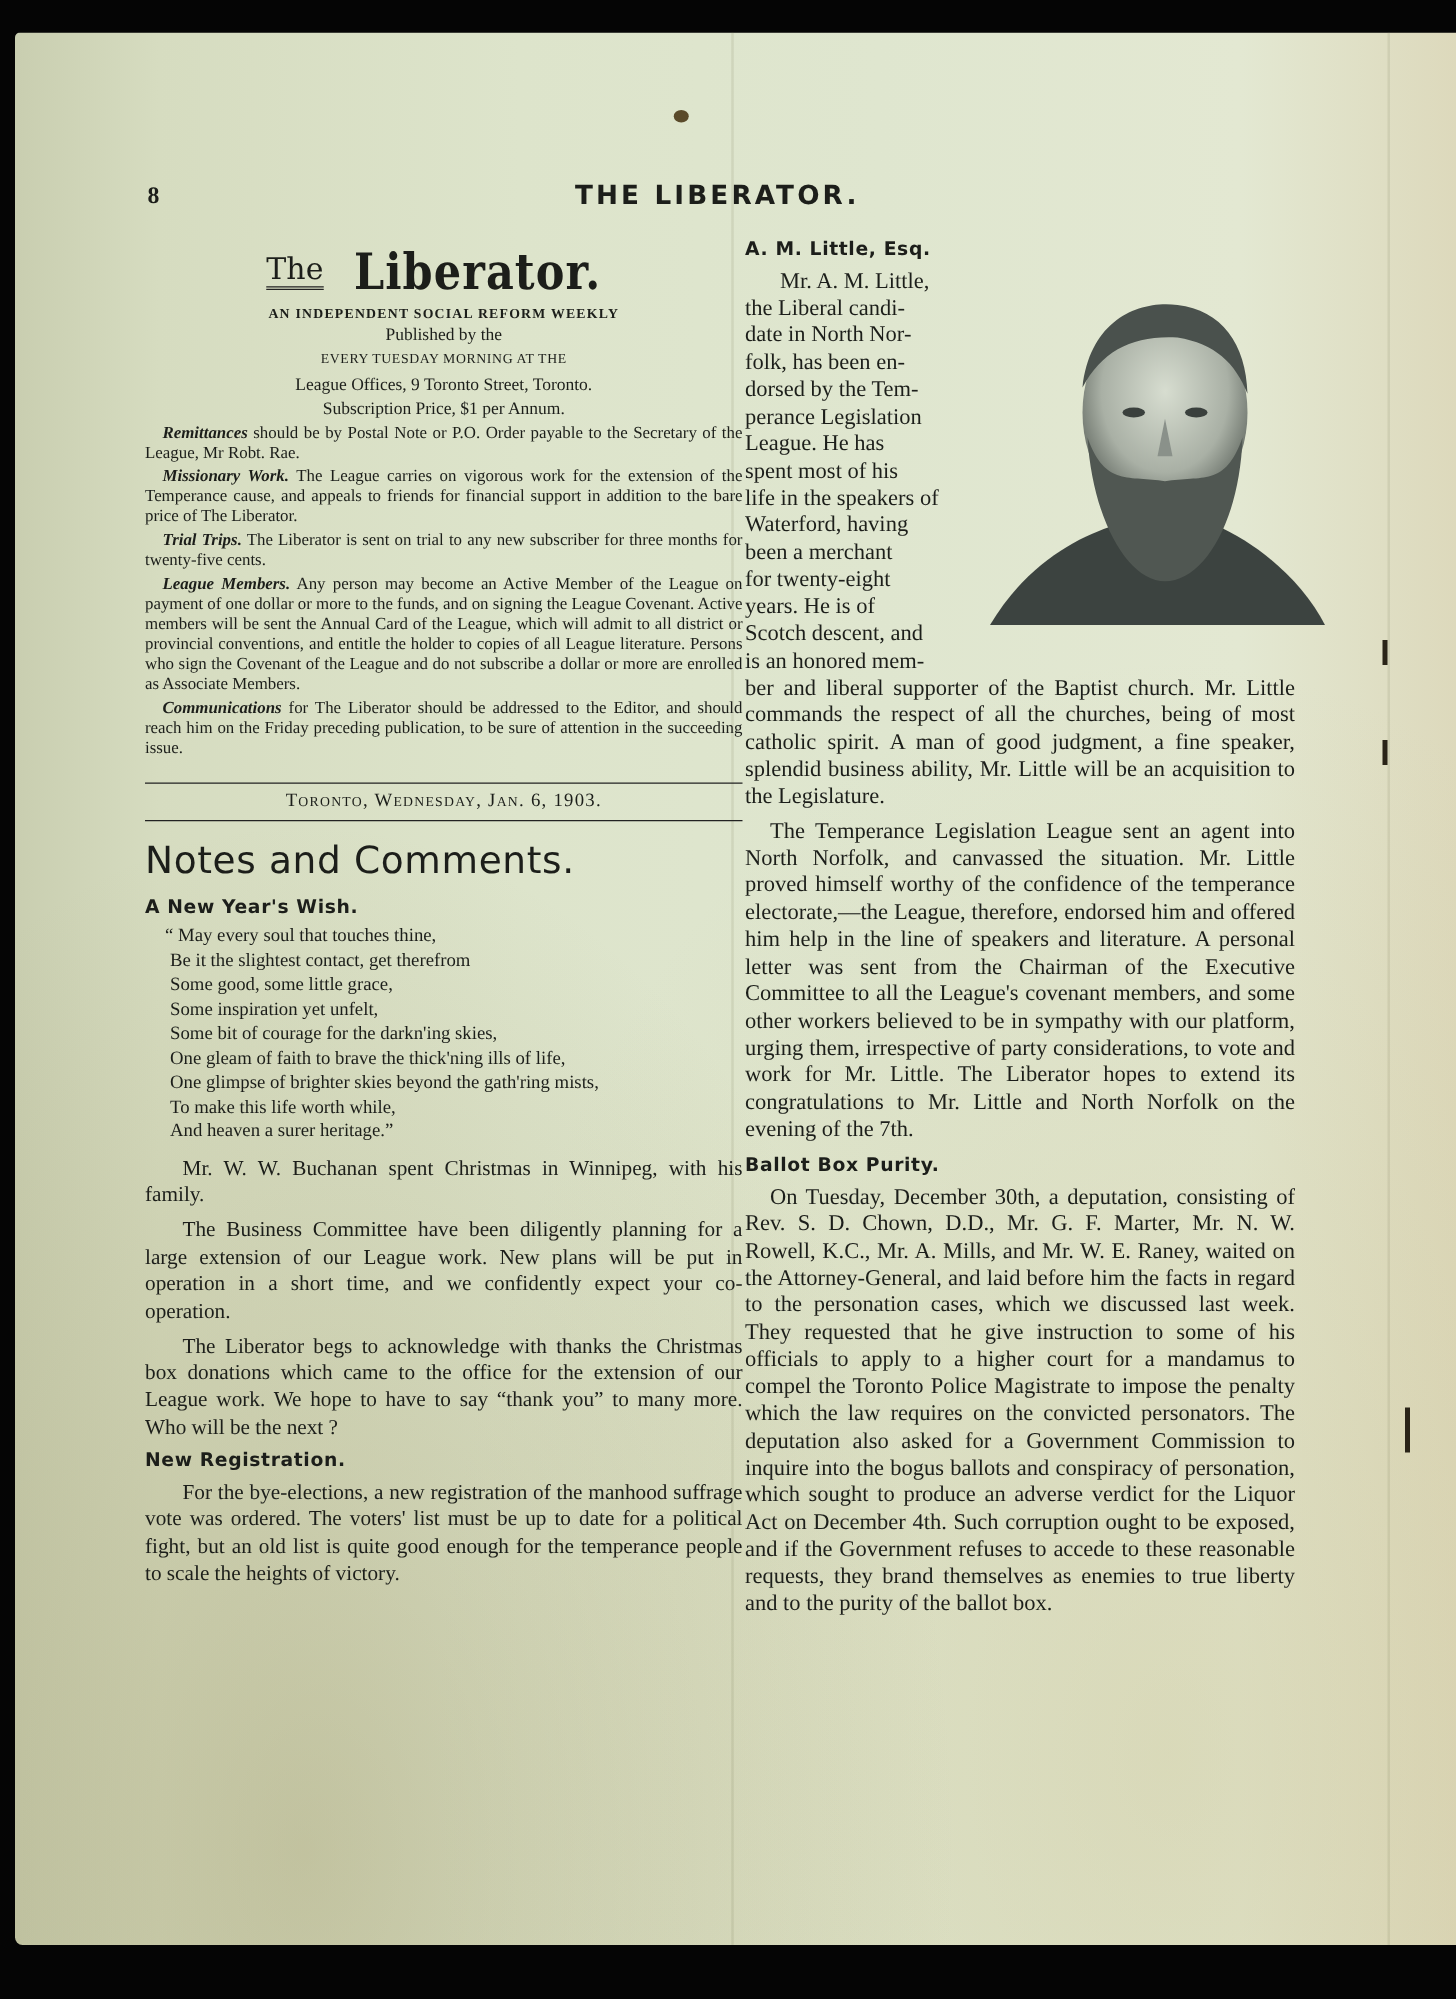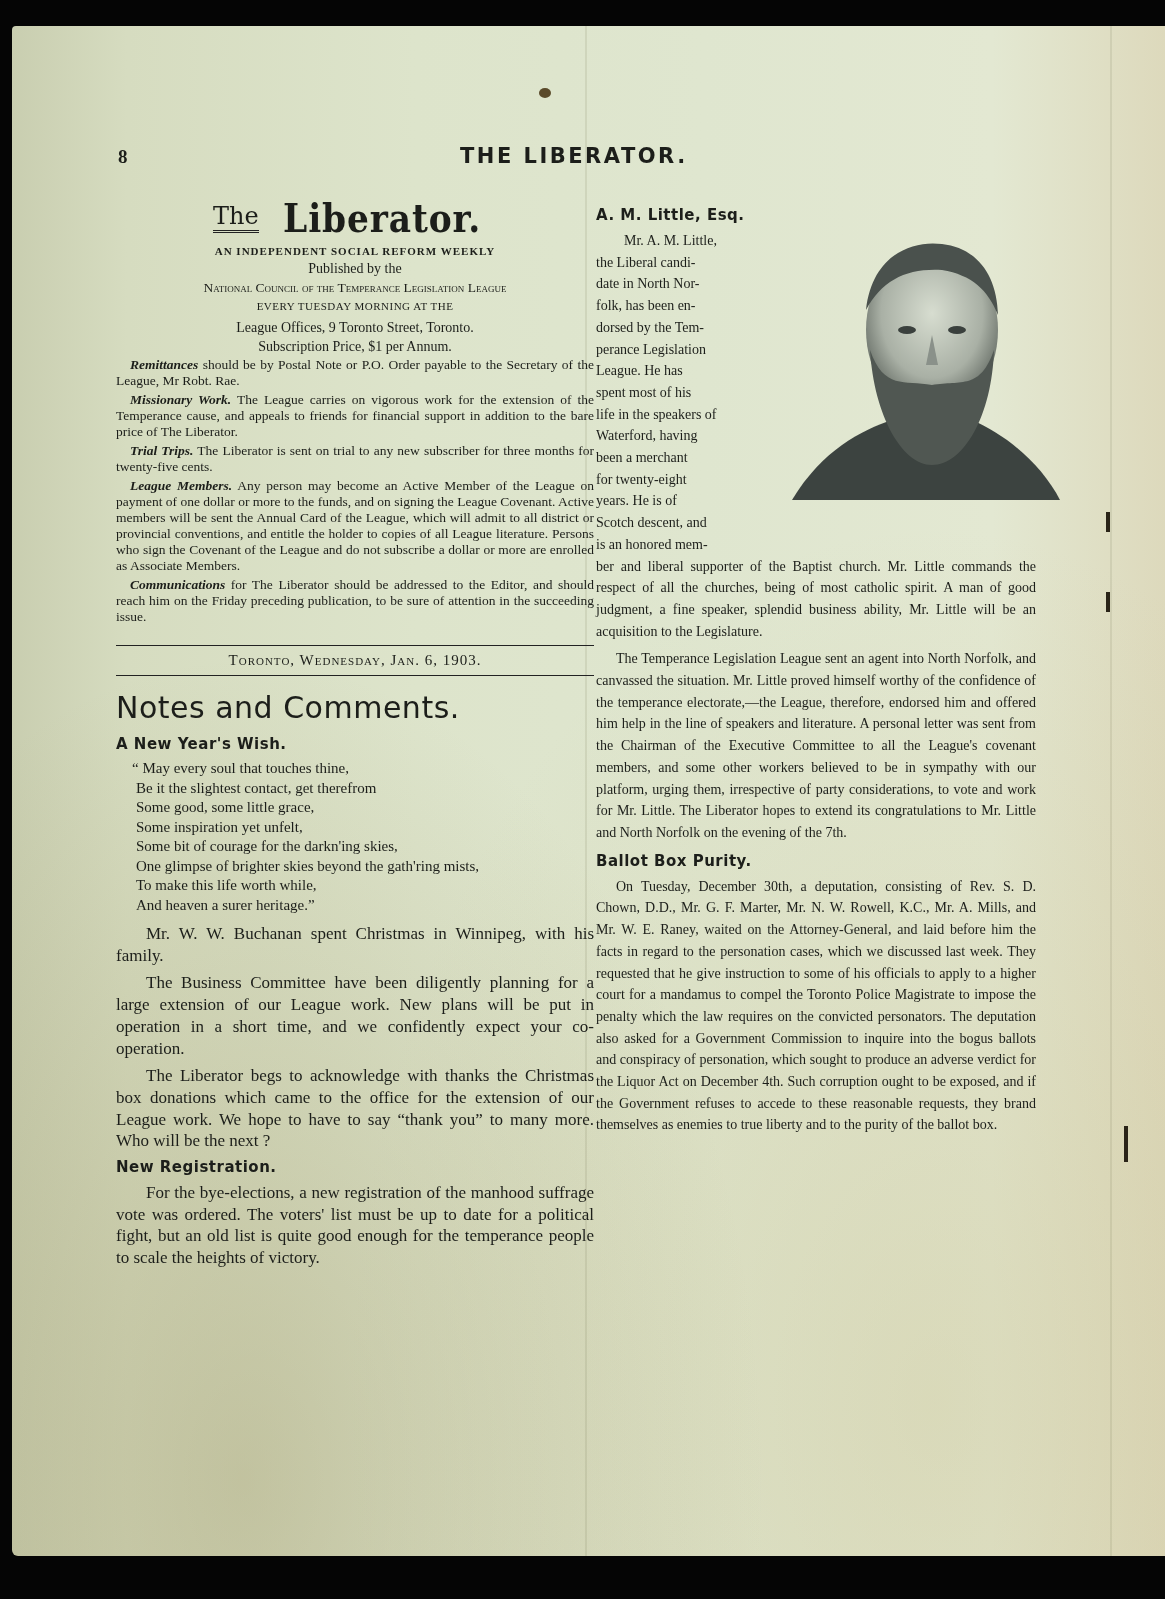--- a/index.html
+++ b/index.html
@@ -34,21 +34,21 @@
   .info-line { font-size:14px; line-height:19px; }
   .info-line.small { font-size:12px; text-transform:uppercase; letter-spacing:0.5px; }
   .para { font-size:13.5px; line-height:16px; text-align:justify; margin:0 0 3px 0; text-indent:14px; }
   .para i { font-weight:bold; }
   .rule { border-top:1.5px solid #222; margin:12px 0 0 0; }
   .dateline { font-size:15px; text-align:center; padding:6px 0 6px 0; font-variant:small-caps; letter-spacing:1px; }
   .section-title { font-family:"DejaVu Sans",sans-serif; font-size:30px; text-align:left; margin:14px 0 10px 0; letter-spacing:0.5px; }
   .subhead { font-family:"DejaVu Sans",sans-serif; font-weight:bold; font-size:15px; margin:6px 0 6px 0; letter-spacing:0.5px; }
   .poem { font-size:15px; line-height:19.5px; margin-left:16px; }
   .body { font-size:17px; line-height:21.7px; text-align:justify; text-indent:30px; margin:4px 0 6px 0; }
-  .right-body { font-size:14px; line-height:21.7px; text-align:justify; }
+  .right-body { font-size:18px; line-height:21.7px; text-align:justify; }
   .narrow { width:178px; }
   .portrait {
     position:absolute; left:196px; top:34px; width:268px; height:290px;
   }
   .stain { position:absolute; border-radius:50%; background:#5a4a2a; }
   .edge-mark { position:absolute; width:4px; background:#2a2418; }
 </style>
 </head>
 <body>
 
@@ -64,21 +64,20 @@
 <div class="page-num">8</div>
 <div class="running-head">THE LIBERATOR.</div>
 
 <div class="col-left">
   <div class="masthead">
     <span class="the">The</span>
     <span class="title">Liberator.</span>
   </div>
   <div class="center tagline">An Independent Social Reform Weekly</div>
   <div class="center info-line" style="margin-top:2px">Published by the</div>
-  <div class="center info-line sc" style="font-size:13.5px">National Council of the Temperance Legislation League</div>
   <div class="center info-line small" style="font-size:11px">every tuesday morning at the</div>
   <div class="center info-line" style="margin-top:2px">League Offices, 9 Toronto Street, Toronto.</div>
   <div class="center info-line">Subscription Price, $1 per Annum.</div>
 
   <div style="margin-top:1px">
     <p class="para"><i>Remittances</i><span> should be by Postal Note or P.O. Order payable to the Secretary of the League, Mr Robt. Rae.</span></p>
     <p class="para"><i>Missionary Work.</i><span> The League carries on vigorous work for the extension of the Temperance cause, and appeals to friends for financial support in addition to the bare price of The Liberator.</span></p>
     <p class="para"><i>Trial Trips.</i><span> The Liberator is sent on trial to any new subscriber for three months for twenty-five cents.</span></p>
     <p class="para"><i>League Members.</i><span> Any person may become an Active Member of the League on payment of one dollar or more to the funds, and on signing the League Covenant. Active members will be sent the Annual Card of the League, which will admit to all district or provincial conventions, and entitle the holder to copies of all League literature. Persons who sign the Covenant of the League and do not subscribe a dollar or more are enrolled as Associate Members.</span></p>
     <p class="para"><i>Communications</i><span> for The Liberator should be addressed to the Editor, and should reach him on the Friday preceding publication, to be sure of attention in the succeeding issue.</span></p>
@@ -90,35 +89,36 @@
 
   <div class="section-title">Notes and Comments.</div>
 
   <div class="subhead">A New Year's Wish.</div>
   <div class="poem">
     <div>“ May every soul that touches thine,</div>
     <div style="padding-left:4px">Be it the slightest contact, get therefrom</div>
     <div style="padding-left:4px">Some good, some little grace,</div>
     <div style="padding-left:4px">Some inspiration yet unfelt,</div>
     <div style="padding-left:4px">Some bit of courage for the darkn'ing skies,</div>
+    <div style="padding-left:4px">One gleam of faith to brave the thick'ning ills of life,</div>
     <div style="padding-left:4px">One glimpse of brighter skies beyond the gath'ring mists,</div>
     <div style="padding-left:4px">To make this life worth while,</div>
     <div style="padding-left:4px">And heaven a surer heritage.”</div>
   </div>
 
   <p class="body" style="margin-top:8px">Mr. W. W. Buchanan spent Christmas in Winnipeg, with his family.</p>
   <p class="body">The Business Committee have been diligently planning for a large extension of our League work. New plans will be put in operation in a short time, and we confidently expect your co-operation.</p>
   <p class="body">The Liberator begs to acknowledge with thanks the Christmas box donations which came to the office for the extension of our League work. We hope to have to say “thank you” to many more. Who will be the next ?</p>
 
   <div class="subhead">New Registration.</div>
   <p class="body">For the bye-elections, a new registration of the manhood suffrage vote was ordered. The voters' list must be up to date for a political fight, but an old list is quite good enough for the temperance people to scale the heights of victory.</p>
 </div>
 
 <div class="col-right">
-  <div class="subhead" style="margin-top:20px">A. M. Little, Esq.</div>
+  <div class="subhead" style="margin-top:4px">A. M. Little, Esq.</div>
 
   <div class="portrait">
     <svg width="268" height="290" viewBox="0 0 268 290">
       <defs>
         <radialGradient id="face" cx="50%" cy="40%" r="55%">
           <stop offset="0%" stop-color="#d7ddd0"></stop>
           <stop offset="70%" stop-color="#a9b0a5"></stop>
           <stop offset="100%" stop-color="#6f766e"></stop>
         </radialGradient>
       </defs>

